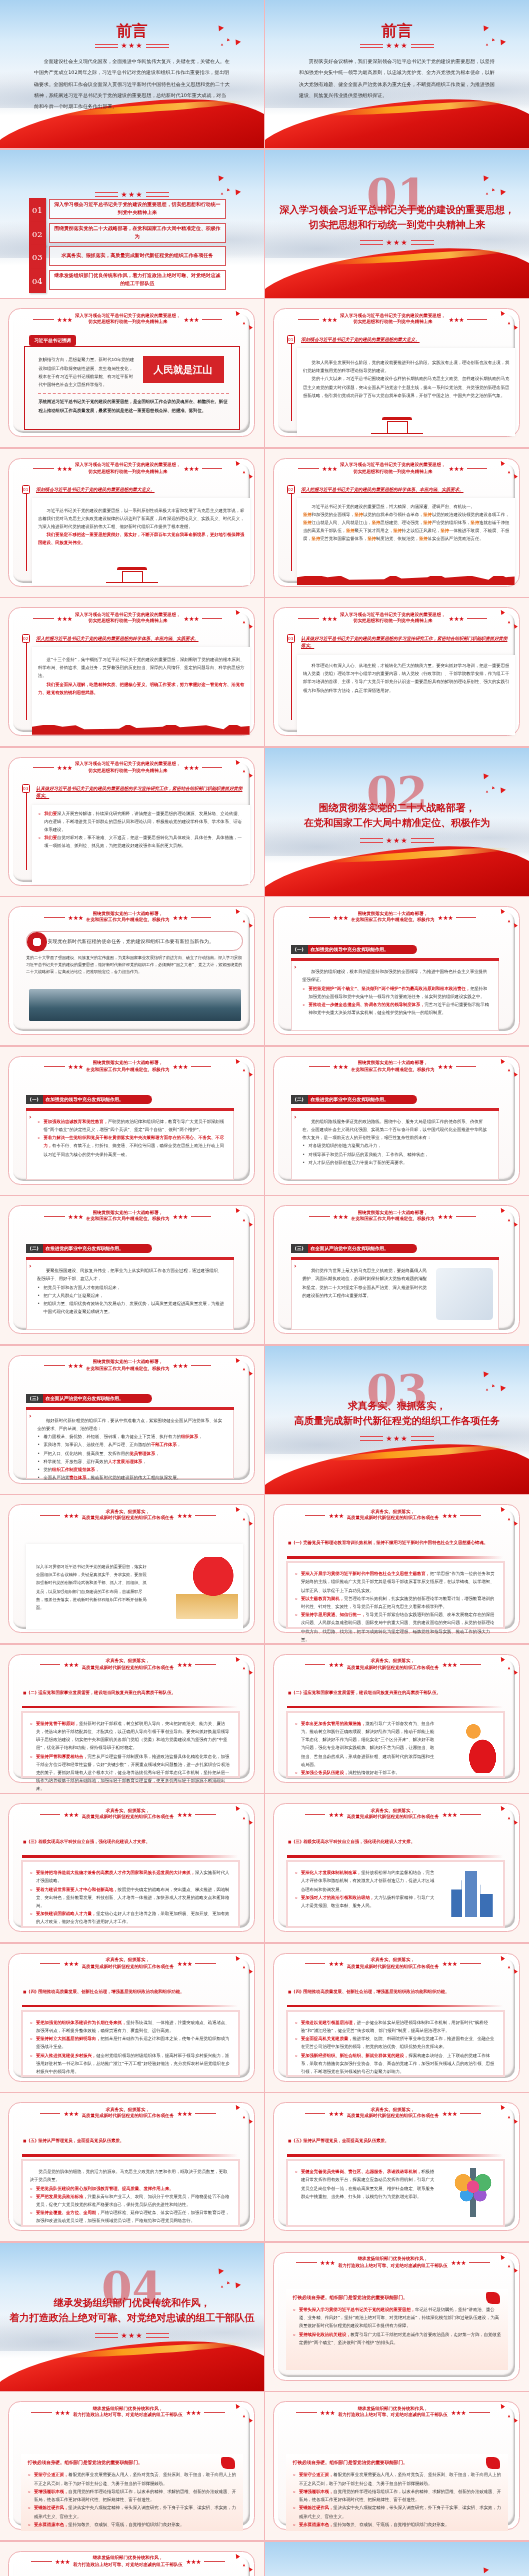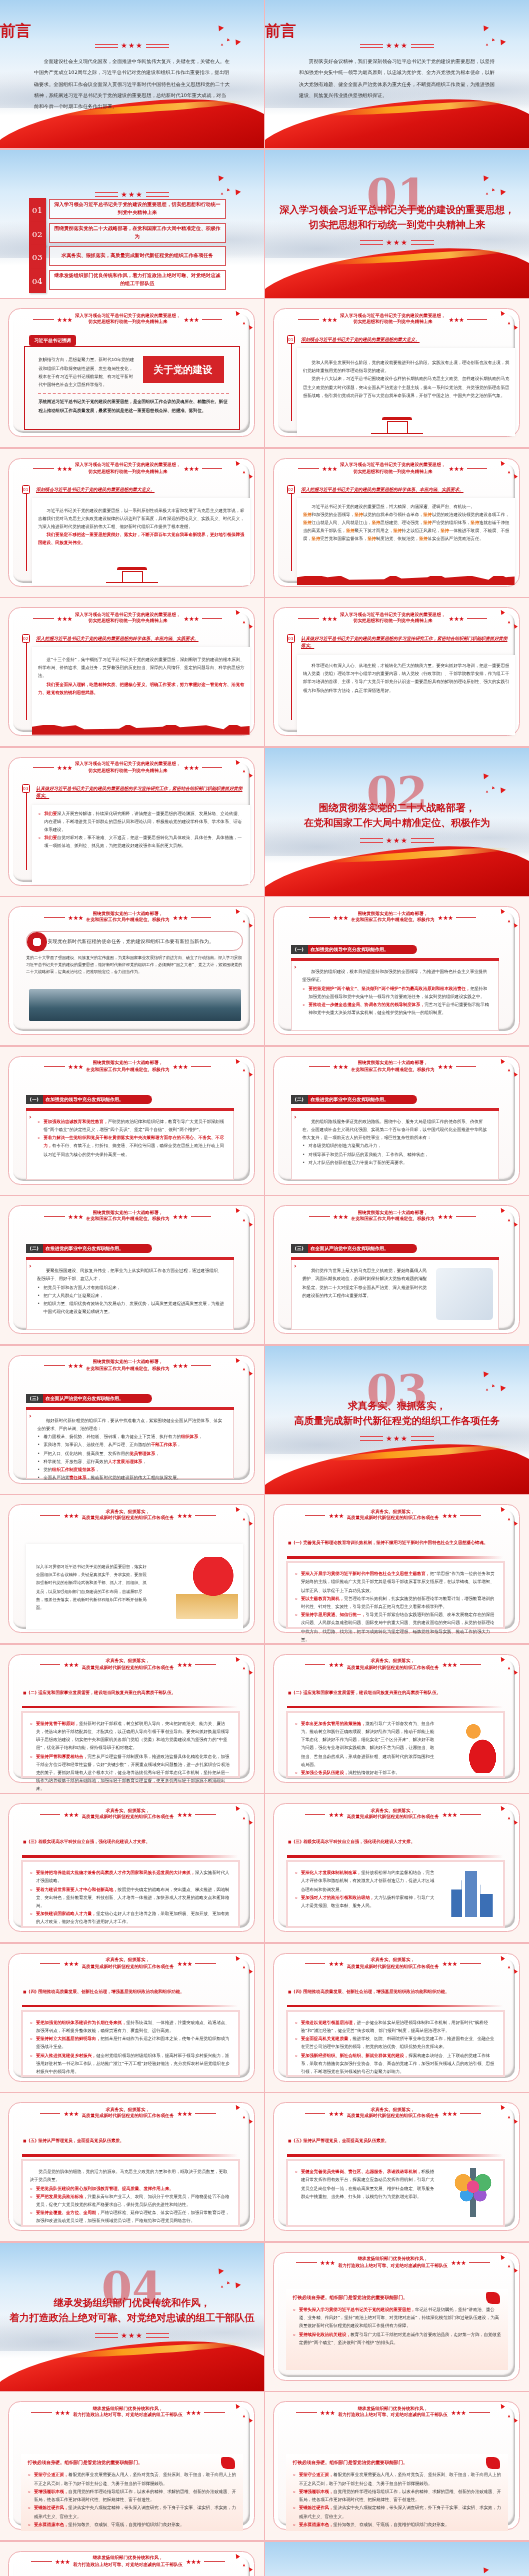--- a/index.html
+++ b/index.html
@@ -11,21 +11,21 @@
 .cover{background:linear-gradient(180deg,#a9d2f1 0%,#d9ecfa 28%,#f3f7fb 55%,#eef2f6 70%,#fff 78%)}
 .cover .mist{position:absolute;left:0;right:0;top:62px;height:46px;background:radial-gradient(ellipse at 20% 80%,rgba(170,185,205,.55),transparent 55%),radial-gradient(ellipse at 85% 60%,rgba(170,185,205,.45),transparent 50%)}
 .cover .flag{position:absolute;left:-10.3px;right:-10.3px;bottom:-15.5px;height:62px;background:linear-gradient(170deg,#ff3b2b 0%,#d9120f 45%,#b30000 100%);border-radius:60% 40% 0 0/70% 60% 0 0;transform:skewY(-4deg)}
 .cover .flag:after{content:"";position:absolute;left:25%;right:10%;top:4.1px;height:7.2px;border-radius:50%;background:linear-gradient(90deg,transparent,#ffb31a,#ffd24d,transparent);opacity:.85}
 .birds{position:absolute;right:23px;top:25px;width:26px;height:29px}
 .birds i{position:absolute;width:0;height:0;border-left:3.6px solid transparent;border-right:3.6px solid transparent;border-bottom:5.2px solid #e31b1b;transform:rotate(-35deg)}
 .birds i:nth-child(1){left:2.1px;top:0}
 .birds i:nth-child(2){left:10.3px;top:12.4px;transform:scale(.55) rotate(-20deg)}
 .birds i:nth-child(3){left:18.5px;top:14.4px}
 .birds i:nth-child(4){left:4.1px;top:16.5px;transform:scale(.4)}
-.title-xl{position:absolute;left:0;right:0;text-align:left;color:#c8161d;font-family:"DejaVu Serif","Liberation Serif",serif;font-weight:bold}
+.title-xl{position:absolute;left:0;right:0;text-align:center;color:#c8161d;font-family:"DejaVu Serif","Liberation Serif",serif;font-weight:bold}
 .stars-row{position:absolute;left:0;right:0;text-align:center;color:#d6111a;font-size:7.2px;letter-spacing:1px}
 .stars-row:before,.stars-row:after{content:"";display:inline-block;width:23px;height:2.6px;border-top:0.8px solid #e44a4f;border-bottom:0.8px solid #e44a4f;vertical-align:middle;margin:0 3.1px}
 .cover-body{position:absolute;left:34px;right:34px;top:56px;font-size:4.9px;line-height:11.3px;color:#333;text-indent:2em}
 .bignum{position:absolute;left:0;right:0;text-align:center;font-family:"DejaVu Serif","Liberation Serif",serif;font-size:44px;font-weight:bold;color:rgba(214,60,66,.55)}
 .sec-title{position:absolute;left:5.2px;right:5.2px;text-align:center;color:#c8161d;font-family:"DejaVu Serif","Liberation Serif",serif;font-weight:bold;font-size:9.8px;line-height:15.5px}
 
 .toc{position:absolute;left:29px;width:197px}
 .toc-item{position:absolute;left:0;width:197px;height:24px}
 .toc-num{position:absolute;left:0;top:0;width:16.5px;height:24px;background:#d42328;color:#fff;font-family:"DejaVu Serif",serif;font-size:8.2px;line-height:24px;text-align:center;box-shadow:1px 1px 1.5px rgba(0,0,0,.2)}
 .toc-text{position:absolute;left:19.6px;top:1px;right:0;height:20.6px;border:0.5px solid #d8585c;background:rgba(255,255,255,.7);color:#c8161d;font-size:4.9px;font-weight:bold;display:flex;align-items:center;justify-content:center;text-align:center;padding:0 3.1px;line-height:7.7px}
@@ -165,21 +165,21 @@
         </div>
         <div class="fbirds">
           <i></i>
           <i></i>
           <i></i>
           <i></i>
         </div>
         <div style="position: absolute; left: 29px; top: 36px; background: rgb(200, 22, 29); color: rgb(255, 255, 255); font-size: 4.6px; font-weight: bold; padding: 3.1px 5.2px; border-radius: 2.1px;">习近平总书记强调</div>
         <div class="body-box" style="inset: 47px 24px 17.5px; border: 0.5px solid rgb(200, 22, 29); padding: 9.3px 10.3px 4.1px 13.4px;">
           <p style="width: 98px;">旗帜指引方向，思想凝聚力量。新时代10年党的建设和组织工作取得突破性进展、发生格局性变化，根本在于有习近平总书记领航掌舵、有习近平新时代中国特色社会主义思想科学指引。</p>
-          <div style="position: absolute; right: 15.5px; top: 9.3px; width: 81px; height: 27px; background: rgb(212, 35, 40); color: rgb(255, 255, 255); font-size: 9.8px; font-weight: bold; line-height: 27px; text-align: center;">关于党的建设</div>
+          <div style="position: absolute; right: 15.5px; top: 9.3px; width: 81px; height: 27px; background: rgb(212, 35, 40); color: rgb(255, 255, 255); font-size: 9.8px; font-weight: bold; line-height: 27px; text-align: center;">人民就是江山</div>
           <div style="border-top: 0.5px dashed rgb(233, 136, 139); margin: 4.1px 0px;"></div>
           <p style="font-weight: bold;">系统阐述习近平总书记关于党的建设的重要思想，是全国组织工作会议的灵魂所在、精髓所在。新征程上推动组织工作高质量发展，最紧要的就是把这一重要思想领会深、把握准、落到位。</p>
         </div>
       </div>
       <div class="slide">
         <div class="frame">
           <div class="frame-inner"></div>
         </div>
         <div class="hdr">
           <span class="ln"></span>

